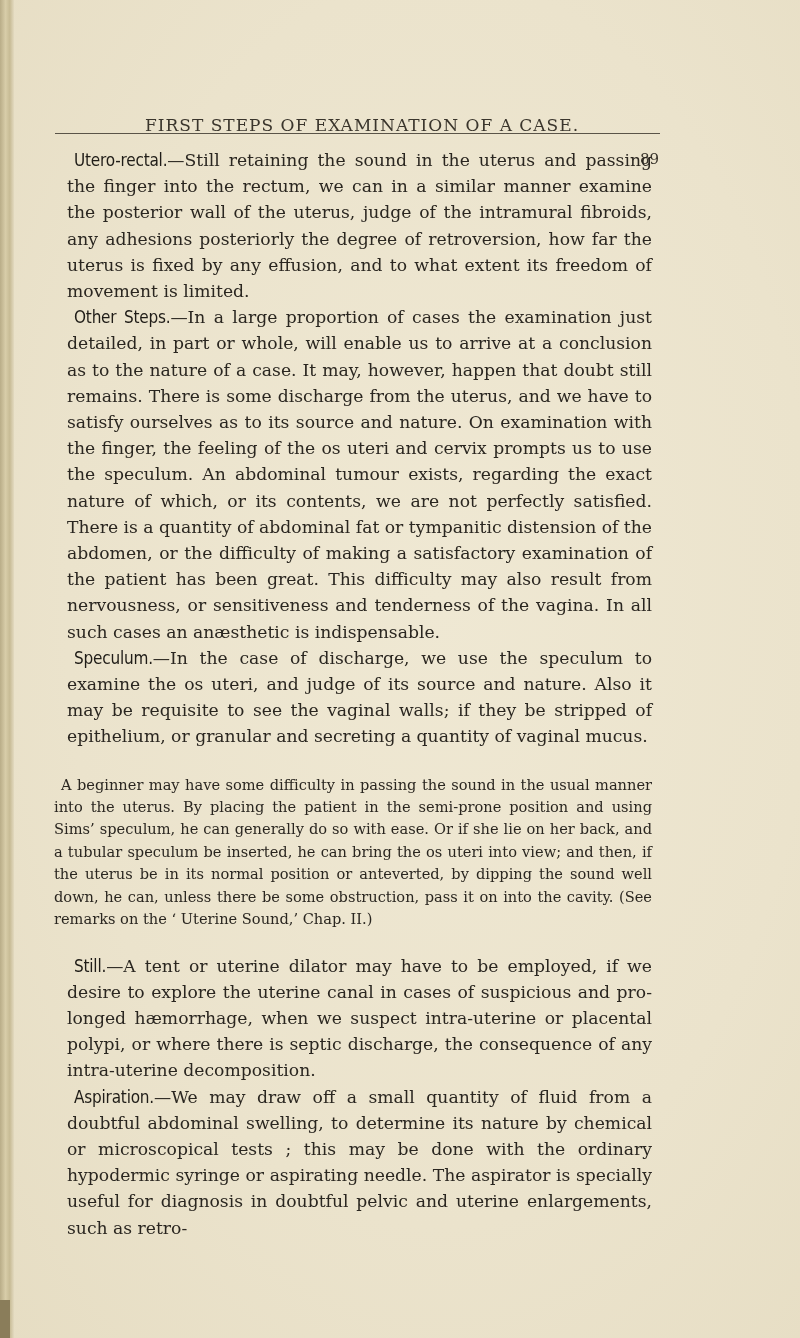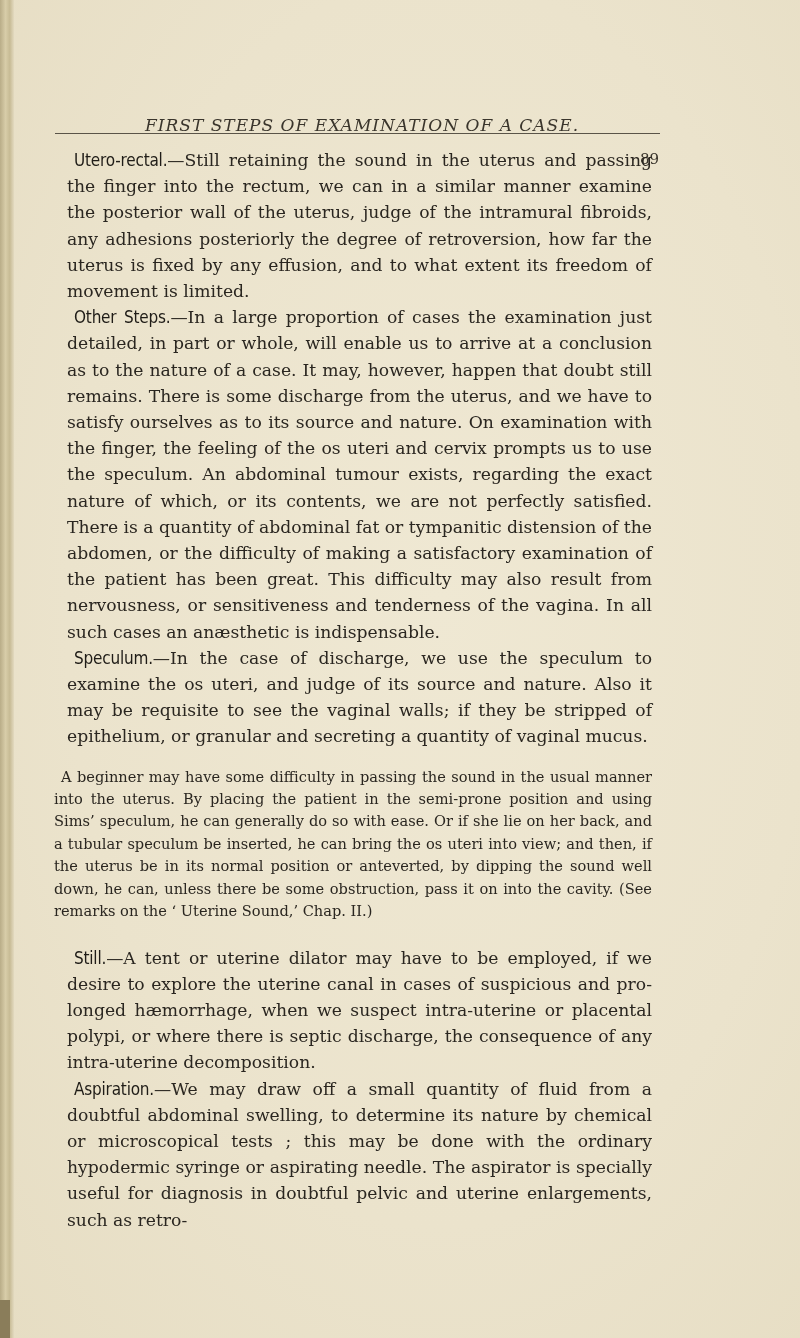--- a/index.html
+++ b/index.html
@@ -19,40 +19,40 @@
     .page-edge-dark {
       position: absolute; left: 0; top: 1300px; width: 10px; height: 38px;
       background: #8a7d5a;
     }
     .page {
       position: absolute; left: 0; top: 0; width: 800px; height: 1338px;
       background: radial-gradient(ellipse at 55% 45%, #efe8d3 0%, #ebe3cc 60%, #e6ddc3 100%);
     }
     .running-head {
       position: absolute; top: 115px; left: 145px; width: 520px;
-      font-style: italic; font-size: 17px; letter-spacing: 1px;
+      font-size: 17px; letter-spacing: 1px;
       color: #3a352c;
     }
     .page-number {
       position: absolute; top: 112px; left: 640px; font-size: 15px; color: #3a352c; margin-top: 38px;
     }
     .head-rule {
       position: absolute; top: 133px; left: 55px; width: 605px; height: 1px;
       background: #5a5448;
     }
     .body-text {
       position: absolute; left: 54px; top: 147px; width: 598px;
     }
     p { margin: 0; text-align: justify; text-align-last: auto; }
     .large {
       font-size: 17.2px; line-height: 26.2px; text-indent: 7px; margin-left: 13px;
     }
     .small {
       font-size: 14.6px; line-height: 22.4px; text-indent: 7px;
-      margin-top: 16px;
+      margin-top: 24px;
     }
     .heading {
       font-family: "DejaVu Sans", "Liberation Sans", sans-serif;
       font-weight: normal;
       font-stretch: condensed;
       font-size: 17px;
       letter-spacing: -0.2px;
       color: #1f1c17;
     }
     .gap { height: 22px; }

